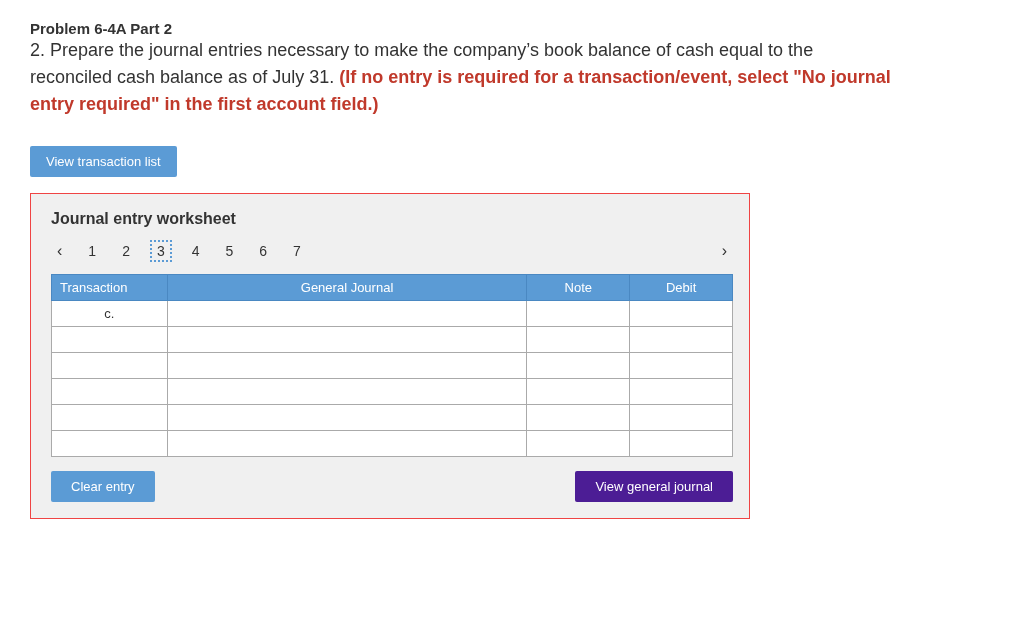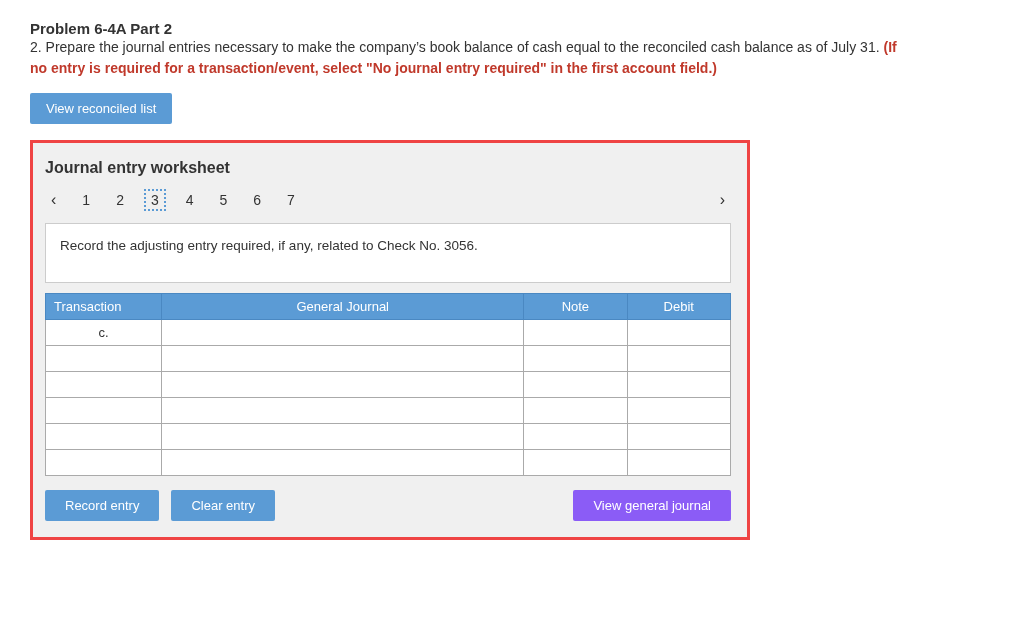--- a/index.html
+++ b/index.html
@@ -8,43 +8,43 @@
       font-size: 14px;
       background: #fff;
       color: #333;
       padding: 20px 30px;
     }
     .problem-title {
       font-weight: bold;
       font-size: 15px;
     }
     .instructions {
-      font-size: 14px;
+      font-size: 18px;
       line-height: 1.5;
-      margin-bottom: 14px;
+      margin-bottom: 28px;
       max-width: 870px;
     }
     .instructions .bold-red {
       font-weight: bold;
       color: #c0392b;
     }
     .btn-view-transaction {
       background: #5b9bd5;
       color: #fff;
       border: none;
       padding: 8px 16px;
       font-size: 13px;
       cursor: pointer;
       margin-bottom: 16px;
       border-radius: 2px;
     }
     .worksheet-container {
-      border: 3px solid #ef4444;
+      border: 1px solid #ef4444;
       background: #f0f0f0;
-      padding: 16px 16px 16px 12px;
+      padding: 16px 16px 16px 20px;
       max-width: 720px;
     }
     .worksheet-title {
       font-size: 16px;
       font-weight: bold;
       margin-bottom: 12px;
     }
     .nav-row {
       display: flex;
       align-items: center;
@@ -152,21 +152,21 @@
     .btn-clear {
       background: #5b9bd5;
       color: #fff;
       border: none;
       padding: 8px 20px;
       font-size: 13px;
       cursor: pointer;
       border-radius: 2px;
     }
     .btn-view-journal {
-      background: #8b5cf6;
+      background: #4c1d95;
       color: #fff;
       border: none;
       padding: 8px 20px;
       font-size: 13px;
       cursor: pointer;
       border-radius: 2px;
       margin-left: auto;
     }
   </style>
 </head>
@@ -174,37 +174,36 @@
 
 
 
 <div class="problem-title">Problem 6-4A Part 2</div>
 
 <p class="instructions">
   <span>2. Prepare the journal entries necessary to make the company’s book balance of cash equal to the reconciled cash balance as of July 31.</span>
   <span class="bold-red">(If no entry is required for a transaction/event, select "No journal entry required" in the first account field.)</span>
 </p>
 
-<button class="btn-view-transaction">View reconciled list</button>
+<button class="btn-view-transaction">View transaction list</button>
 
 <div class="worksheet-container">
   <div class="worksheet-title">Journal entry worksheet</div>
   <div class="nav-row">
     <button class="nav-arrow">‹</button>
     <button class="tab-num">1</button>
     <button class="tab-num">2</button>
     <button class="tab-num active">3</button>
     <button class="tab-num">4</button>
     <button class="tab-num">5</button>
     <button class="tab-num">6</button>
     <button class="tab-num">7</button>
     <button class="nav-arrow" style="margin-left:auto;">›</button>
   </div>
 
-  <div class="description-box">Record the adjusting entry required, if any, related to Check No. 3056.</div>
 
 
   <table class="journal-table">
     <thead>
       <tr>
         <th class="left">Transaction</th>
         <th>General Journal</th>
         <th>Note</th>
         <th>Debit</th>
       </tr>
@@ -243,19 +242,18 @@
         <tr>
           <td class="transaction-col"></td>
           <td class="journal-col"><input type="text" style=""></td>
           <td class="debit-col"><input type="text" style=""></td>
           <td class="credit-col"><input type="text" style=""></td>
         </tr>
       </tbody>
   </table>
 
   <div class="btn-row">
-    <button class="btn-record">Record entry</button>
     <button class="btn-clear">Clear entry</button>
     <button class="btn-view-journal">View general journal</button>
   </div>
 </div>
 
 
 
 </body></html>

